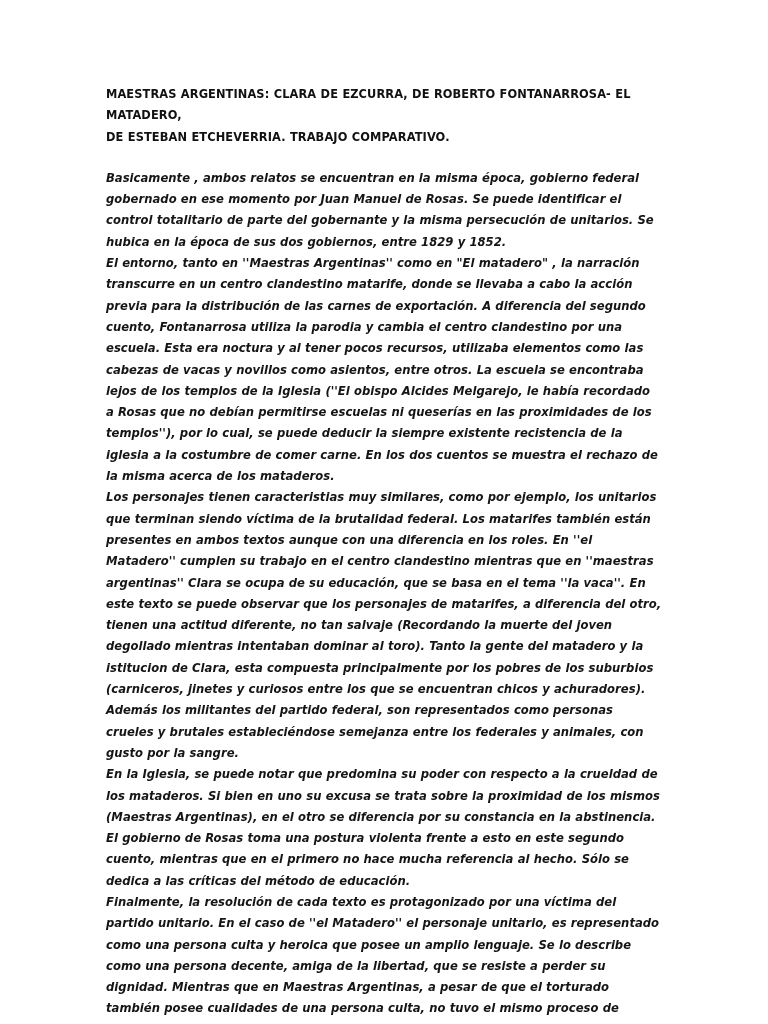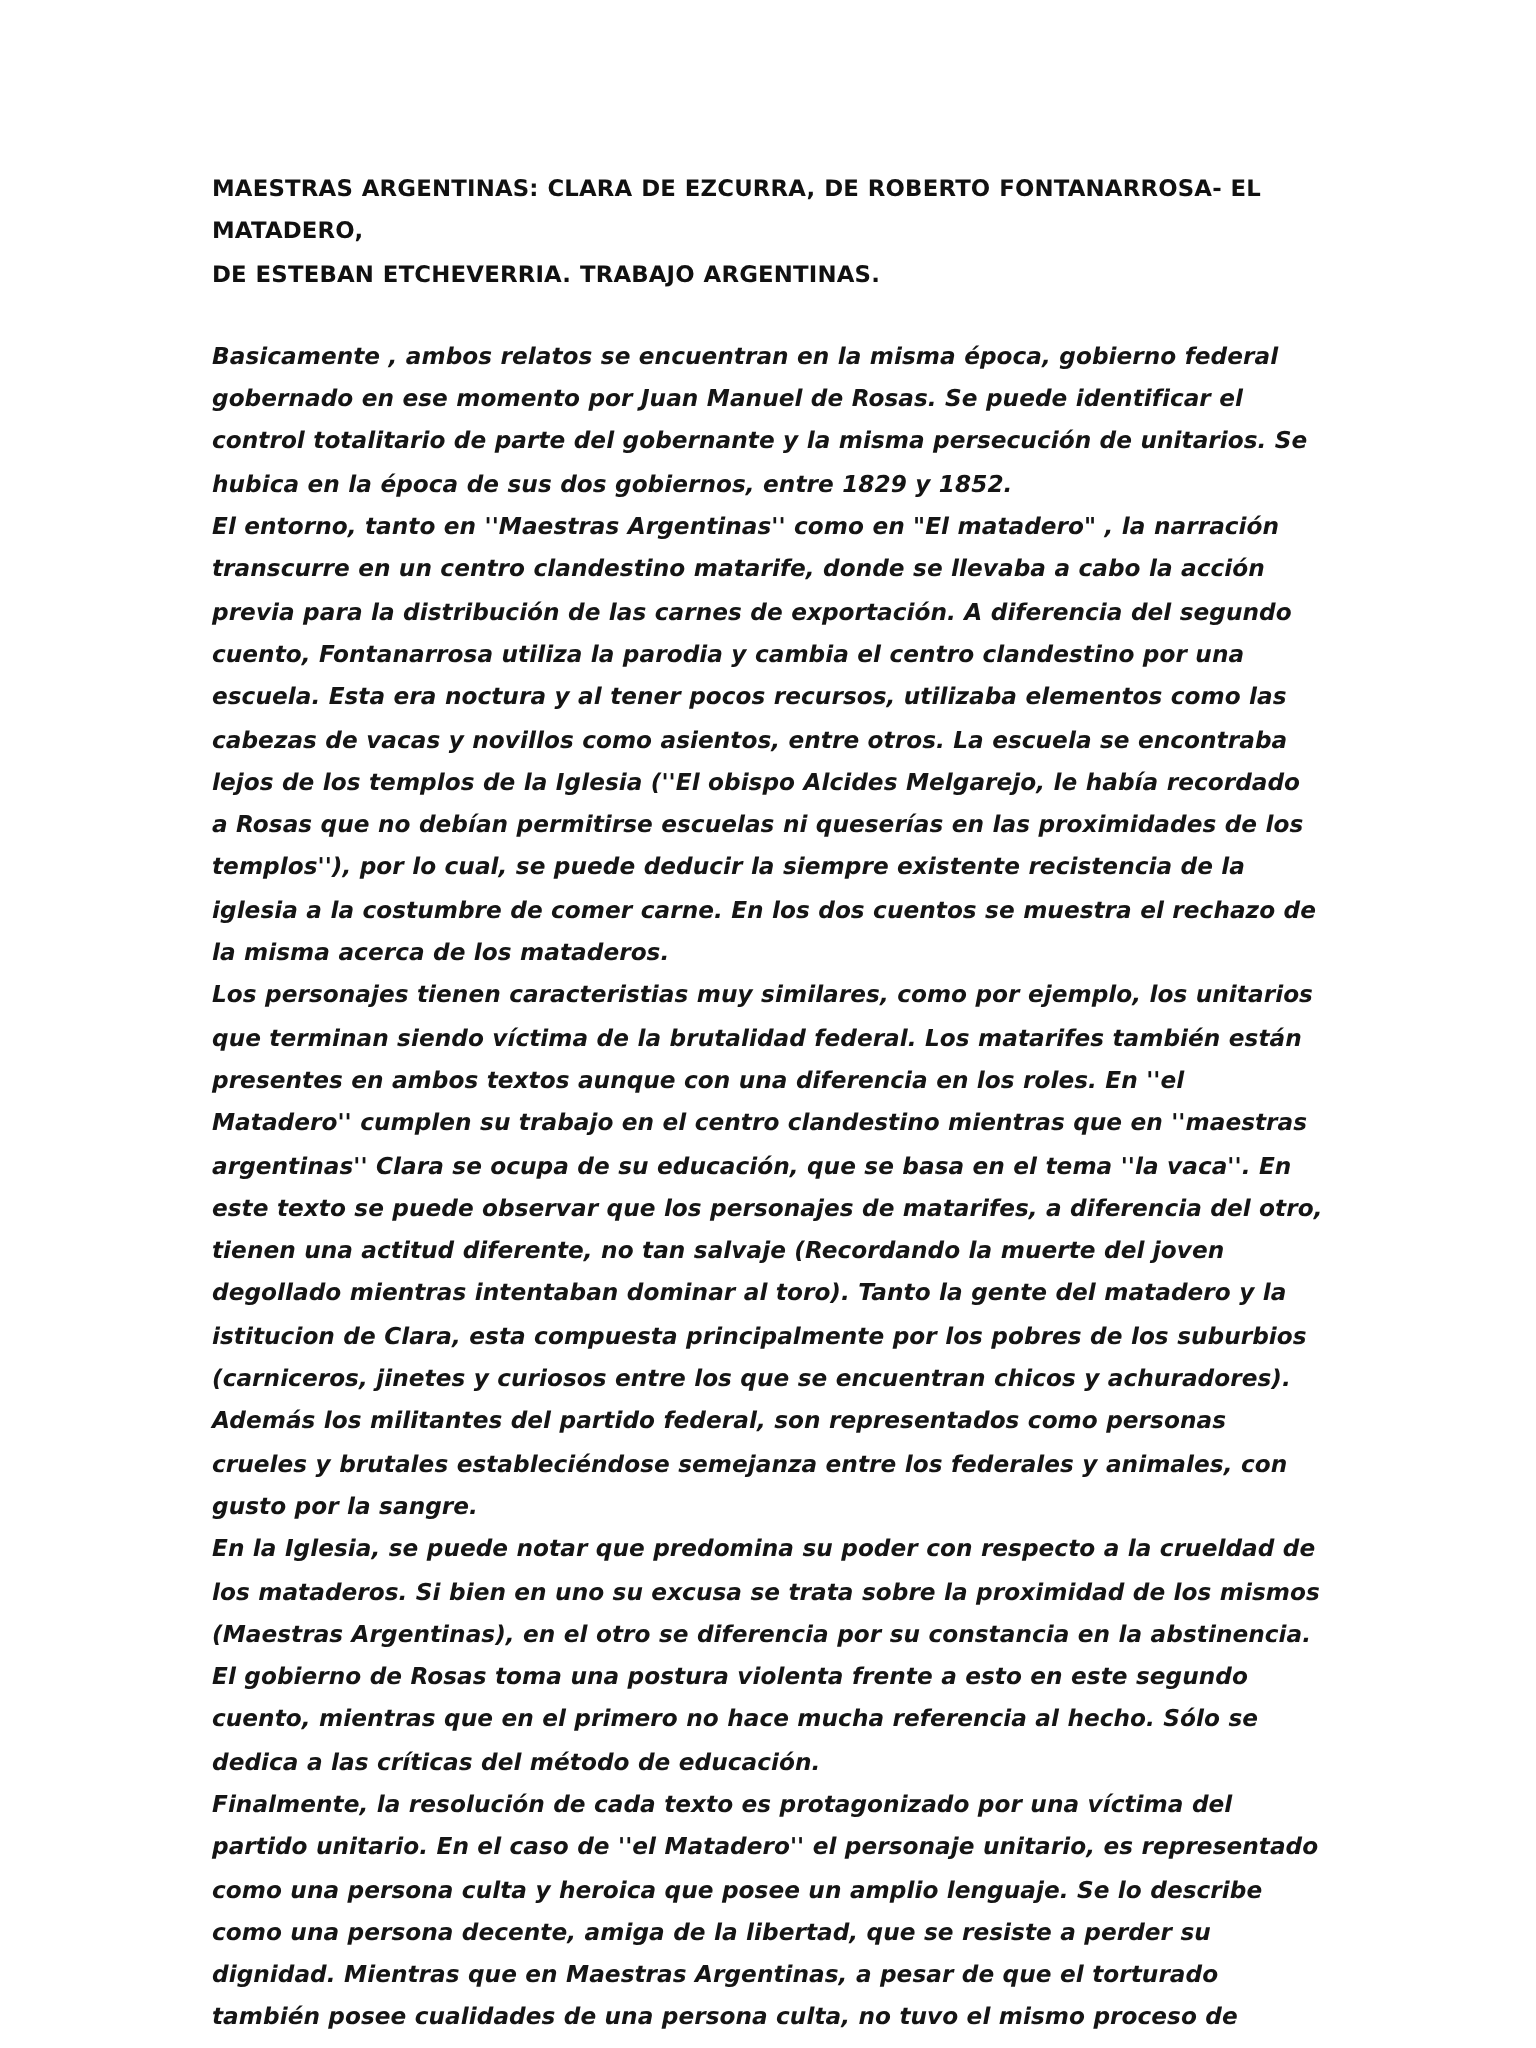--- a/index.html
+++ b/index.html
@@ -68,21 +68,21 @@
   }
 </style>
 </head>
 <body>
 
 <div class="page">
   <div class="doc-body">
 
     <h1 class="doc-title">
       <span>MAESTRAS ARGENTINAS: CLARA DE EZCURRA, DE ROBERTO FONTANARROSA- EL MATADERO,</span><br>
-      <span>DE ESTEBAN ETCHEVERRIA. TRABAJO ARGENTINAS.</span>
+      <span>DE ESTEBAN ETCHEVERRIA. TRABAJO COMPARATIVO.</span>
     </h1>
 
     <div class="title-gap"></div>
 
     <p class="para">Basicamente , ambos relatos se encuentran en la misma época, gobierno federal gobernado en ese momento por Juan Manuel de Rosas. Se puede identificar el control totalitario de parte del gobernante y la misma persecución de unitarios. Se hubica en la época de sus dos gobiernos, entre 1829 y 1852.</p>
     <p class="para">El entorno, tanto en ''Maestras Argentinas'' como en "El matadero" , la narración transcurre en un centro clandestino matarife, donde se llevaba a cabo la acción previa para la distribución de las carnes de exportación. A diferencia del segundo cuento, Fontanarrosa utiliza la parodia y cambia el centro clandestino por una escuela. Esta era noctura y al tener pocos recursos, utilizaba elementos como las cabezas de vacas y novillos como asientos, entre otros. La escuela se encontraba lejos de los templos de la Iglesia (''El obispo Alcides Melgarejo, le había recordado a Rosas que no debían permitirse escuelas ni queserías en las proximidades de los templos''), por lo cual, se puede deducir la siempre existente recistencia de la iglesia a la costumbre de comer carne. En los dos cuentos se muestra el rechazo de la misma acerca de los mataderos.</p>
     <p class="para">Los personajes tienen caracteristias muy similares, como por ejemplo, los unitarios que terminan siendo víctima de la brutalidad federal. Los matarifes también están presentes en ambos textos aunque con una diferencia en los roles. En ''el Matadero'' cumplen su trabajo en el centro clandestino mientras que en ''maestras argentinas'' Clara se ocupa de su educación, que se basa en el tema ''la vaca''. En este texto se puede observar que los personajes de matarifes, a diferencia del otro, tienen una actitud diferente, no tan salvaje (Recordando la muerte del joven degollado mientras intentaban dominar al toro). Tanto la gente del matadero y la istitucion de Clara, esta compuesta principalmente por los pobres de los suburbios (carniceros, jinetes y curiosos entre los que se encuentran chicos y achuradores). Además los militantes del partido federal, son representados como personas crueles y brutales estableciéndose semejanza entre los federales y animales, con gusto por la sangre.</p>
     <p class="para">En la Iglesia, se puede notar que predomina su poder con respecto a la crueldad de los mataderos. Si bien en uno su excusa se trata sobre la proximidad de los mismos (Maestras Argentinas), en el otro se diferencia por su constancia en la abstinencia. El gobierno de Rosas toma una postura violenta frente a esto en este segundo cuento, mientras que en el primero no hace mucha referencia al hecho. Sólo se dedica a las críticas del método de educación.</p>
     <p class="para">Finalmente, la resolución de cada texto es protagonizado por una víctima del partido unitario. En el caso de ''el Matadero'' el personaje unitario, es representado como una persona culta y heroica que posee un amplio lenguaje. Se lo describe como una persona decente, amiga de la libertad, que se resiste a perder su dignidad. Mientras que en Maestras Argentinas, a pesar de que el torturado también posee cualidades de una persona culta, no tuvo el mismo proceso de tortura que el anterior. Era prácticamente anunciado, ya que Juana se lo había advertido a Clara en una de sus cartas. Debido a esto y al ignorar también la carta de Sarmiento, Clara es transferida a otra escuela.</p>
 

